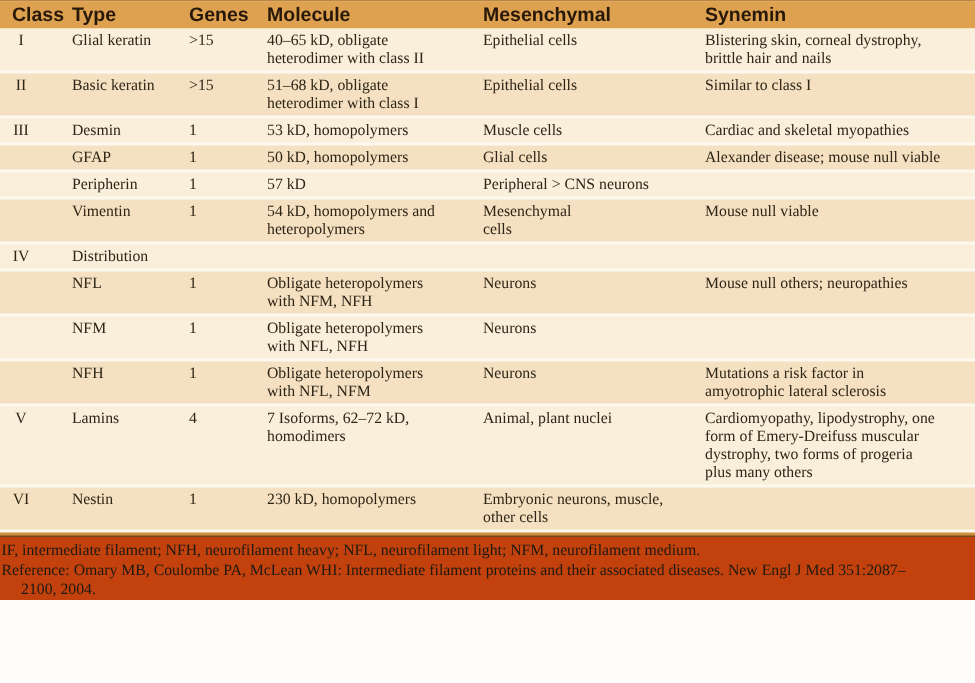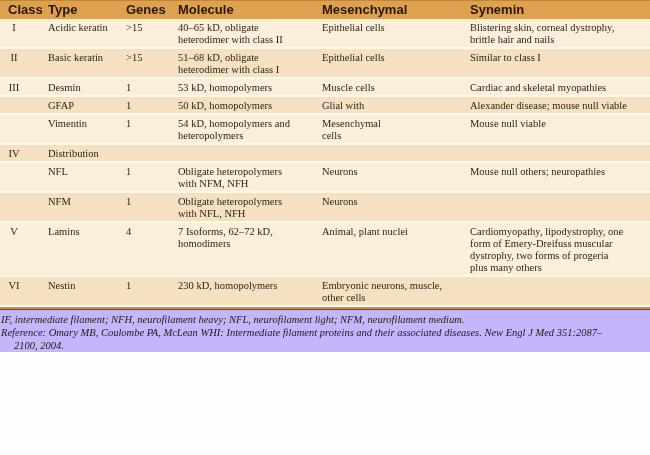--- a/index.html
+++ b/index.html
@@ -56,22 +56,21 @@
     height: 2px;
     background: var(--border-rule, #cf8f3d);
     border-bottom: 1px solid #6f4a1a;
   }
 
   .footnotes {
     font-size: 10.5px;
     line-height: 13px;
     padding: 3px 16px 0 1px;
     color: #1e1a12;
-    background: #c4b5fd;
-    font-style: italic;
+    background: #c2410c;
   }
   .ref-continuation { padding-left: 13px; }
 </style>
 </head>
 <body>
 
 <div class="page">
   <table class="if-table">
     <colgroup>
       <col class="c-class">
@@ -87,21 +86,21 @@
           <th>Type</th>
           <th>Genes</th>
           <th>Molecule</th>
           <th>Mesenchymal</th>
           <th>Synemin</th>
         </tr>
     </thead>
     <tbody id="table-body">
         <tr>
           <td class="col-class">I</td>
-          <td class="col-type">Acidic keratin</td>
+          <td class="col-type">Glial keratin</td>
           <td class="col-genes">&gt;15</td>
           <td class="col-molecule">40–65 kD, obligate
 heterodimer with class II</td>
           <td class="col-distribution">Epithelial cells</td>
           <td class="col-diseases">Blistering skin, corneal dystrophy,
 brittle hair and nails</td>
         </tr>
         <tr>
           <td class="col-class">II</td>
           <td class="col-type">Basic keratin</td>
@@ -117,22 +116,30 @@
           <td class="col-genes">1</td>
           <td class="col-molecule">53 kD, homopolymers</td>
           <td class="col-distribution">Muscle cells</td>
           <td class="col-diseases">Cardiac and skeletal myopathies</td>
         </tr>
         <tr>
           <td class="col-class"></td>
           <td class="col-type">GFAP</td>
           <td class="col-genes">1</td>
           <td class="col-molecule">50 kD, homopolymers</td>
-          <td class="col-distribution">Glial with</td>
+          <td class="col-distribution">Glial cells</td>
           <td class="col-diseases">Alexander disease; mouse null viable</td>
+        </tr>
+        <tr>
+          <td class="col-class"></td>
+          <td class="col-type">Peripherin</td>
+          <td class="col-genes">1</td>
+          <td class="col-molecule">57 kD</td>
+          <td class="col-distribution">Peripheral &gt; CNS neurons</td>
+          <td class="col-diseases"></td>
         </tr>
         <tr>
           <td class="col-class"></td>
           <td class="col-type">Vimentin</td>
           <td class="col-genes">1</td>
           <td class="col-molecule">54 kD, homopolymers and
 heteropolymers</td>
           <td class="col-distribution">Mesenchymal
 cells</td>
           <td class="col-diseases">Mouse null viable</td>
@@ -155,20 +162,30 @@
           <td class="col-diseases">Mouse null others; neuropathies</td>
         </tr>
         <tr>
           <td class="col-class"></td>
           <td class="col-type">NFM</td>
           <td class="col-genes">1</td>
           <td class="col-molecule">Obligate heteropolymers
 with NFL, NFH</td>
           <td class="col-distribution">Neurons</td>
           <td class="col-diseases"></td>
+        </tr>
+        <tr>
+          <td class="col-class"></td>
+          <td class="col-type">NFH</td>
+          <td class="col-genes">1</td>
+          <td class="col-molecule">Obligate heteropolymers
+with NFL, NFM</td>
+          <td class="col-distribution">Neurons</td>
+          <td class="col-diseases">Mutations a risk factor in
+amyotrophic lateral sclerosis</td>
         </tr>
         <tr>
           <td class="col-class">V</td>
           <td class="col-type">Lamins</td>
           <td class="col-genes">4</td>
           <td class="col-molecule">7 Isoforms, 62–72 kD,
 homodimers</td>
           <td class="col-distribution">Animal, plant nuclei</td>
           <td class="col-diseases">Cardiomyopathy, lipodystrophy, one
 form of Emery-Dreifuss muscular

